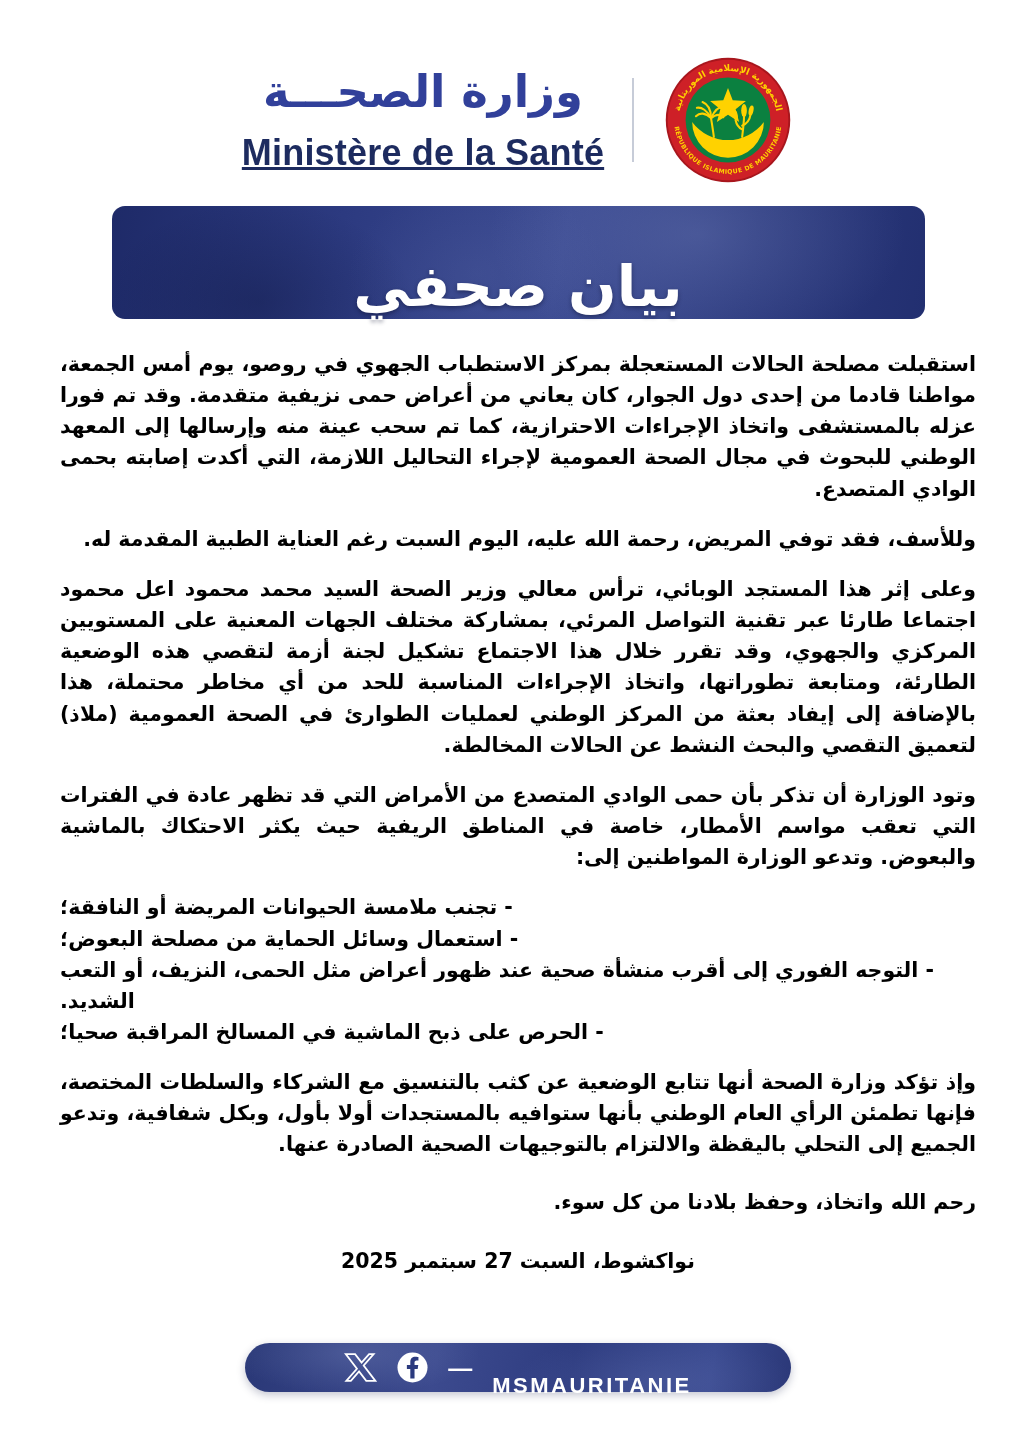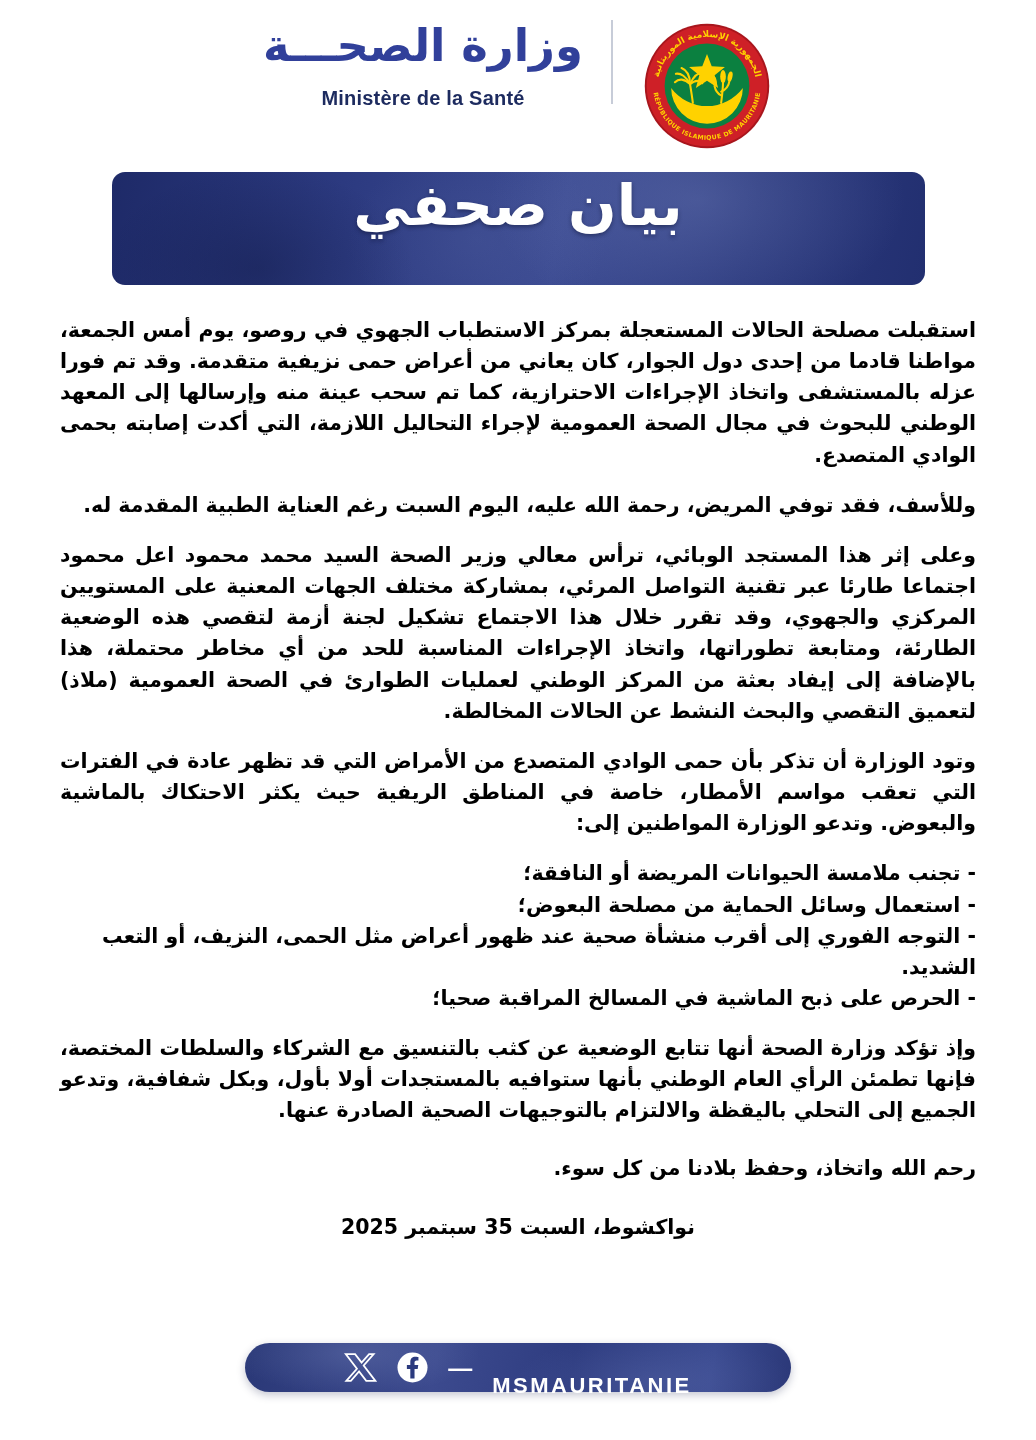--- a/index.html
+++ b/index.html
@@ -11,56 +11,57 @@
     margin: 0 auto;
     background: #ffffff;
     overflow: hidden;
     font-family: "DejaVu Sans", sans-serif;
   }
 
   
   .header {
     display: flex;
     justify-content: center;
-    align-items: flex-start;
+    align-items: center;
     gap: 28px;
-    padding-top: 20px;
+    padding-top: 54px;
   }
   .logo-block { text-align: center; }
   .logo-ar {
     direction: rtl;
     color: #31409a;
     font-size: 45px;
     font-weight: bold;
     line-height: 1.15;
     font-family: "DejaVu Sans", sans-serif;
   }
   .logo-fr {
     color: #1d2b5f;
-    font-size: 20px;
+    font-size: 36px;
     font-weight: bold;
     margin-top: 15px;
     letter-spacing: 0.2px;
     font-family: "Liberation Sans", sans-serif;
+    text-decoration: underline;
   }
   .header-divider {
     width: 2px;
     height: 84px;
     background: #c7ccd8;
   }
   .seal-wrap { width: 132px; height: 132px; }
 
   
   .banner {
     width: 813px;
     height: 113px;
     margin: 20px auto 0;
     border-radius: 13px;
     display: flex;
-    align-items: flex-start;
+    align-items: flex-end;
     justify-content: center;
     background:
       radial-gradient(ellipse 320px 190px at 72% 25%, rgba(130,145,200,0.30), transparent 65%),
       radial-gradient(ellipse 260px 170px at 18% 85%, rgba(12,20,60,0.35), transparent 60%),
       radial-gradient(ellipse 200px 140px at 45% 60%, rgba(90,105,165,0.22), transparent 65%),
       linear-gradient(100deg, #1e2a68 0%, #2c3a80 28%, #3c4b92 55%, #2c3a7e 78%, #222f70 100%);
   }
   .banner-title {
     direction: rtl;
     color: #ffffff;
@@ -74,21 +75,21 @@
     direction: rtl;
     margin: 30px 60px 0;
     color: #000000;
     font-size: 20.5px;
     line-height: 1.52;
     font-weight: bold;
     text-align: justify;
   }
   .content p.para { margin-bottom: 19px; }
   .bullet-list { margin-bottom: 19px; }
-  .bullet-line { text-align: right; }
+  .bullet-line { text-align: left; }
   .prayer { text-align: right; margin: 26px 0 28px; }
   .dateline { text-align: center; }
 
   
   .social-bar {
     position: absolute;
     left: 50%;
     bottom: 48px;
     transform: translateX(-50%);
     width: 546px;
@@ -183,21 +184,21 @@
     <p class="para">وعلى إثر هذا المستجد الوبائي، ترأس معالي وزير الصحة السيد محمد محمود اعل محمود اجتماعا طارئا عبر تقنية التواصل المرئي، بمشاركة مختلف الجهات المعنية على المستويين المركزي والجهوي، وقد تقرر خلال هذا الاجتماع تشكيل لجنة أزمة لتقصي هذه الوضعية الطارئة، ومتابعة تطوراتها، واتخاذ الإجراءات المناسبة للحد من أي مخاطر محتملة، هذا بالإضافة إلى إيفاد بعثة من المركز الوطني لعمليات الطوارئ في الصحة العمومية (ملاذ) لتعميق التقصي والبحث النشط عن الحالات المخالطة.</p>
     <p class="para">وتود الوزارة أن تذكر بأن حمى الوادي المتصدع من الأمراض التي قد تظهر عادة في الفترات التي تعقب مواسم الأمطار، خاصة في المناطق الريفية حيث يكثر الاحتكاك بالماشية والبعوض. وتدعو الوزارة المواطنين إلى:</p>
     <div class="bullet-list">
       <div class="bullet-line">- تجنب ملامسة الحيوانات المريضة أو النافقة؛</div>
       <div class="bullet-line">- استعمال وسائل الحماية من مصلحة البعوض؛</div>
       <div class="bullet-line">- التوجه الفوري إلى أقرب منشأة صحية عند ظهور أعراض مثل الحمى، النزيف، أو التعب الشديد.</div>
       <div class="bullet-line">- الحرص على ذبح الماشية في المسالخ المراقبة صحيا؛</div>
     </div>
     <p class="para">وإذ تؤكد وزارة الصحة أنها تتابع الوضعية عن كثب بالتنسيق مع الشركاء والسلطات المختصة، فإنها تطمئن الرأي العام الوطني بأنها ستوافيه بالمستجدات أولا بأول، وبكل شفافية، وتدعو الجميع إلى التحلي باليقظة والالتزام بالتوجيهات الصحية الصادرة عنها.</p>
     <p class="prayer">رحم الله واتخاذ، وحفظ بلادنا من كل سوء.</p>
-    <p class="dateline">نواكشوط، السبت 35 سبتمبر 2025</p>
+    <p class="dateline">نواكشوط، السبت 27 سبتمبر 2025</p>
   </div>
 
   <div class="social-bar">
     <span class="icon-btn">
       <svg viewBox="0 0 24 24" width="33" height="33" aria-hidden="true">
         <path d="M18.244 2.25h3.308l-7.227 8.26 8.502 11.24H16.17l-5.214-6.817L4.99 21.75H1.68l7.73-8.835L1.254 2.25H8.08l4.713 6.231z" fill="none" stroke="#ffffff" stroke-width="1.3"></path>
       </svg>
     </span>
     <span class="icon-btn">
       <svg viewBox="0 0 32 32" width="31" height="31" aria-hidden="true">

